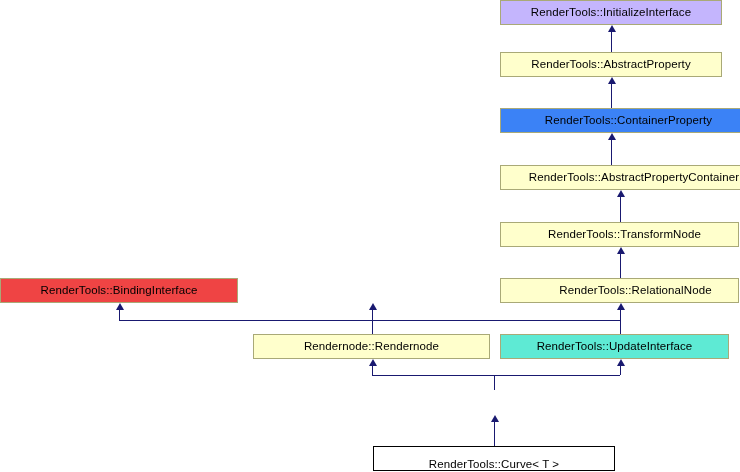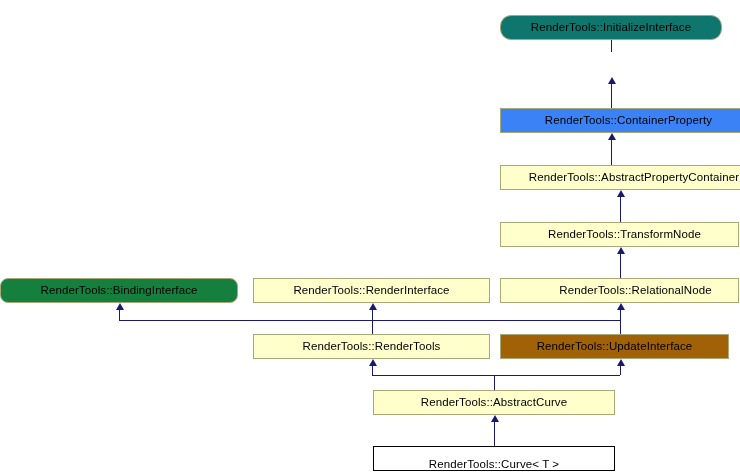--- a/index.html
+++ b/index.html
@@ -76,46 +76,43 @@
     <div class="arrow" style="left: 115.5px; top: 303px; border-bottom-color: rgb(25, 25, 112);"></div>
     <div class="arrow" style="left: 368.5px; top: 303px; border-bottom-color: rgb(25, 25, 112);"></div>
     <div class="arrow" style="left: 616.5px; top: 303px; border-bottom-color: rgb(25, 25, 112);"></div>
     <div class="edge h" style="left: 372px; top: 375px; width: 248px; background: rgb(25, 25, 112);"></div>
     <div class="edge v" style="left: 372px; top: 365px; height: 10px; background: rgb(25, 25, 112);"></div>
     <div class="edge v" style="left: 620px; top: 365px; height: 10px; background: rgb(25, 25, 112);"></div>
     <div class="edge v" style="left: 494px; top: 375px; height: 15px; background: rgb(25, 25, 112);"></div>
     <div class="arrow" style="left: 368.5px; top: 359px; border-bottom-color: rgb(25, 25, 112);"></div>
     <div class="arrow" style="left: 616.5px; top: 359px; border-bottom-color: rgb(25, 25, 112);"></div>
     <div class="edge v" style="left: 620px; top: 309px; height: 25px; background: rgb(25, 25, 112);"></div>
-    <div class="node" style="left: 500px; top: 15px; width: 222px; background: #0f766e; border-color: rgb(169, 169, 119); border-radius: 11px;">
+    <div class="node" style="left: 500px; top: 0px; width: 222px; background: #c4b5fd; border-color: rgb(169, 169, 119);">
       <span class="lbl">RenderTools::InitializeInterface</span>
+    </div>
+    <div class="node" style="left: 500px; top: 52px; width: 222px; background: rgb(255, 255, 204); border-color: rgb(169, 169, 119);">
+      <span class="lbl">RenderTools::AbstractProperty</span>
     </div>
     <div class="node" style="left: 500px; top: 108px; width: 257px; background: #3b82f6; border-color: rgb(169, 169, 119);">
       <span class="lbl">RenderTools::ContainerProperty</span>
     </div>
     <div class="node" style="left: 500px; top: 165px; width: 268px; background: rgb(255, 255, 204); border-color: rgb(169, 169, 119);">
       <span class="lbl">RenderTools::AbstractPropertyContainer</span>
     </div>
     <div class="node" style="left: 500px; top: 222px; width: 239px; background: rgb(255, 255, 204); border-color: rgb(169, 169, 119); padding-left: 10px;">
       <span class="lbl">RenderTools::TransformNode</span>
     </div>
-    <div class="node" style="left: 0px; top: 278px; width: 238px; background: #15803d; border-color: rgb(169, 169, 119); border-radius: 8px;">
+    <div class="node" style="left: 0px; top: 278px; width: 238px; background: #ef4444; border-color: rgb(169, 169, 119);">
       <span class="lbl">RenderTools::BindingInterface</span>
-    </div>
-    <div class="node" style="left: 253px; top: 278px; width: 237px; background: rgb(255, 255, 204); border-color: rgb(169, 169, 119);">
-      <span class="lbl">RenderTools::RenderInterface</span>
     </div>
     <div class="node" style="left: 500px; top: 278px; width: 239px; background: rgb(255, 255, 204); border-color: rgb(169, 169, 119); padding-left: 32px;">
       <span class="lbl">RenderTools::RelationalNode</span>
     </div>
     <div class="node" style="left: 253px; top: 334px; width: 237px; background: rgb(255, 255, 204); border-color: rgb(169, 169, 119);">
-      <span class="lbl">RenderTools::RenderTools</span>
+      <span class="lbl">Rendernode::Rendernode</span>
     </div>
-    <div class="node" style="left: 500px; top: 334px; width: 229px; background: #a16207; border-color: rgb(169, 169, 119);">
+    <div class="node" style="left: 500px; top: 334px; width: 229px; background: #5eead4; border-color: rgb(169, 169, 119);">
       <span class="lbl">RenderTools::UpdateInterface</span>
-    </div>
-    <div class="node" style="left: 373px; top: 390px; width: 242px; background: rgb(255, 255, 204); border-color: rgb(169, 169, 119);">
-      <span class="lbl">RenderTools::AbstractCurve</span>
     </div>
     <div class="node current" style="left: 373px; top: 446px; width: 242px; background: rgb(255, 255, 255); border-color: rgb(0, 0, 0);">
       <span class="lbl">RenderTools::Curve&lt; T &gt;</span>
     </div>
   </div>
 
 </body></html>

